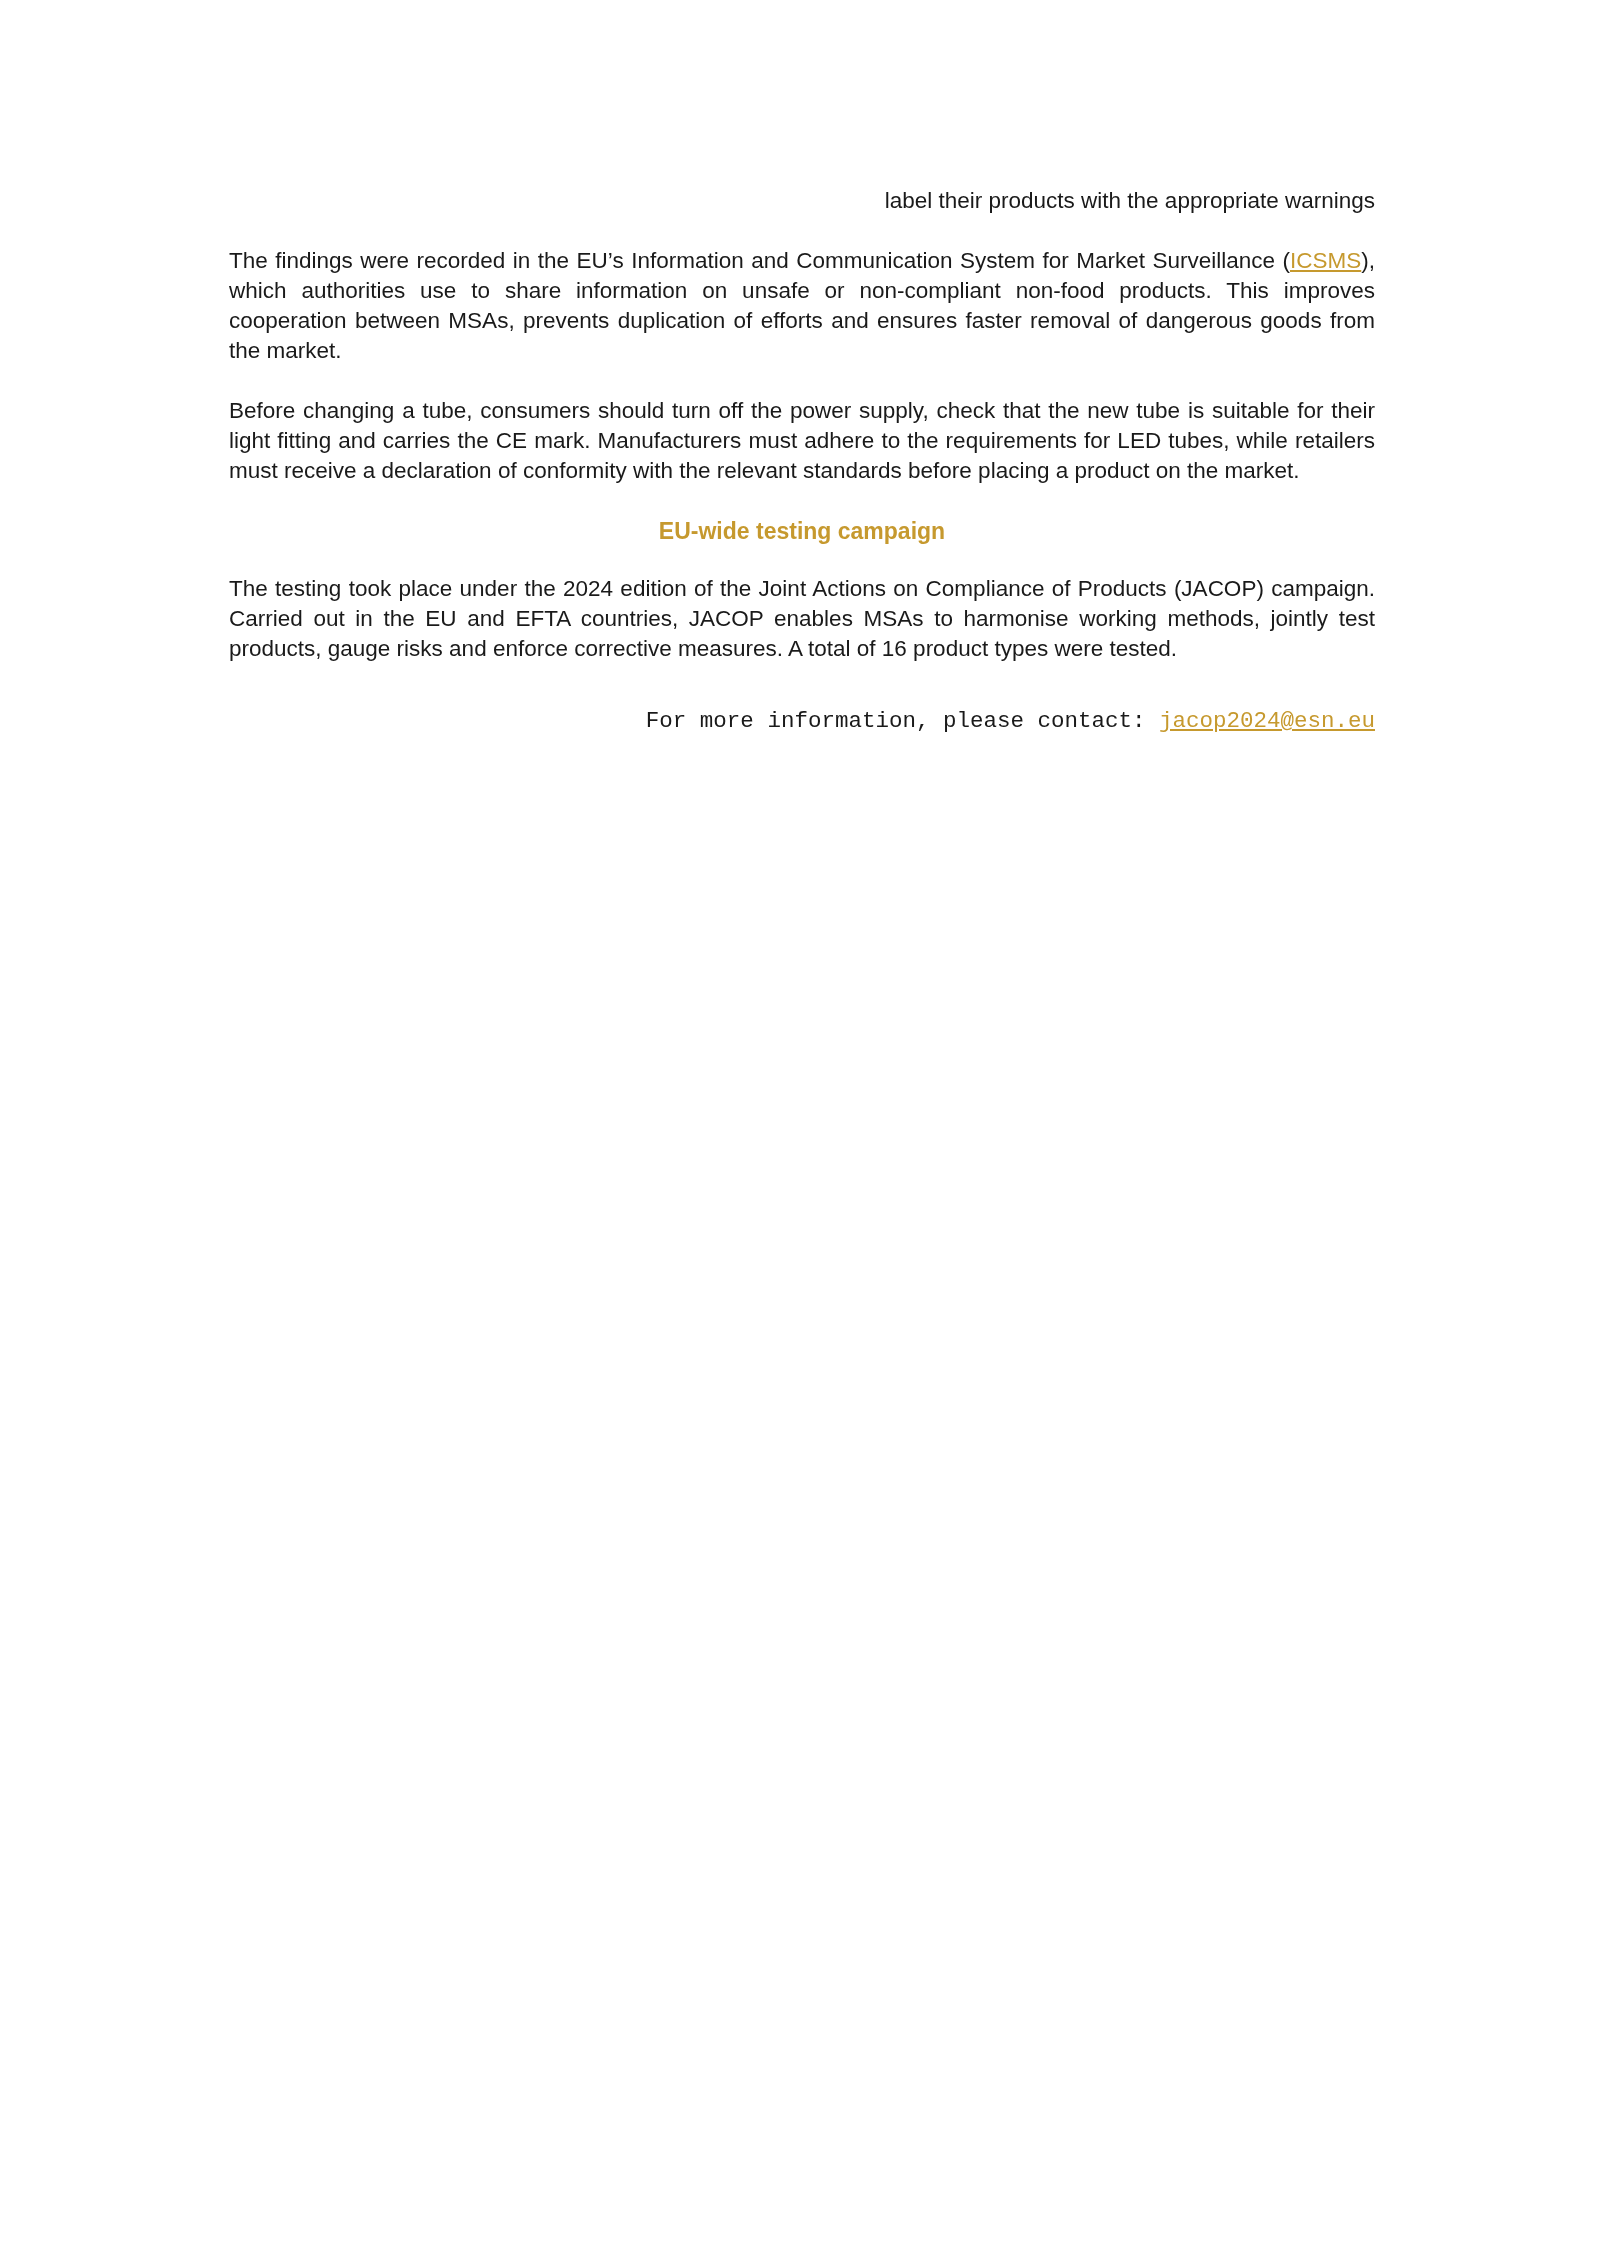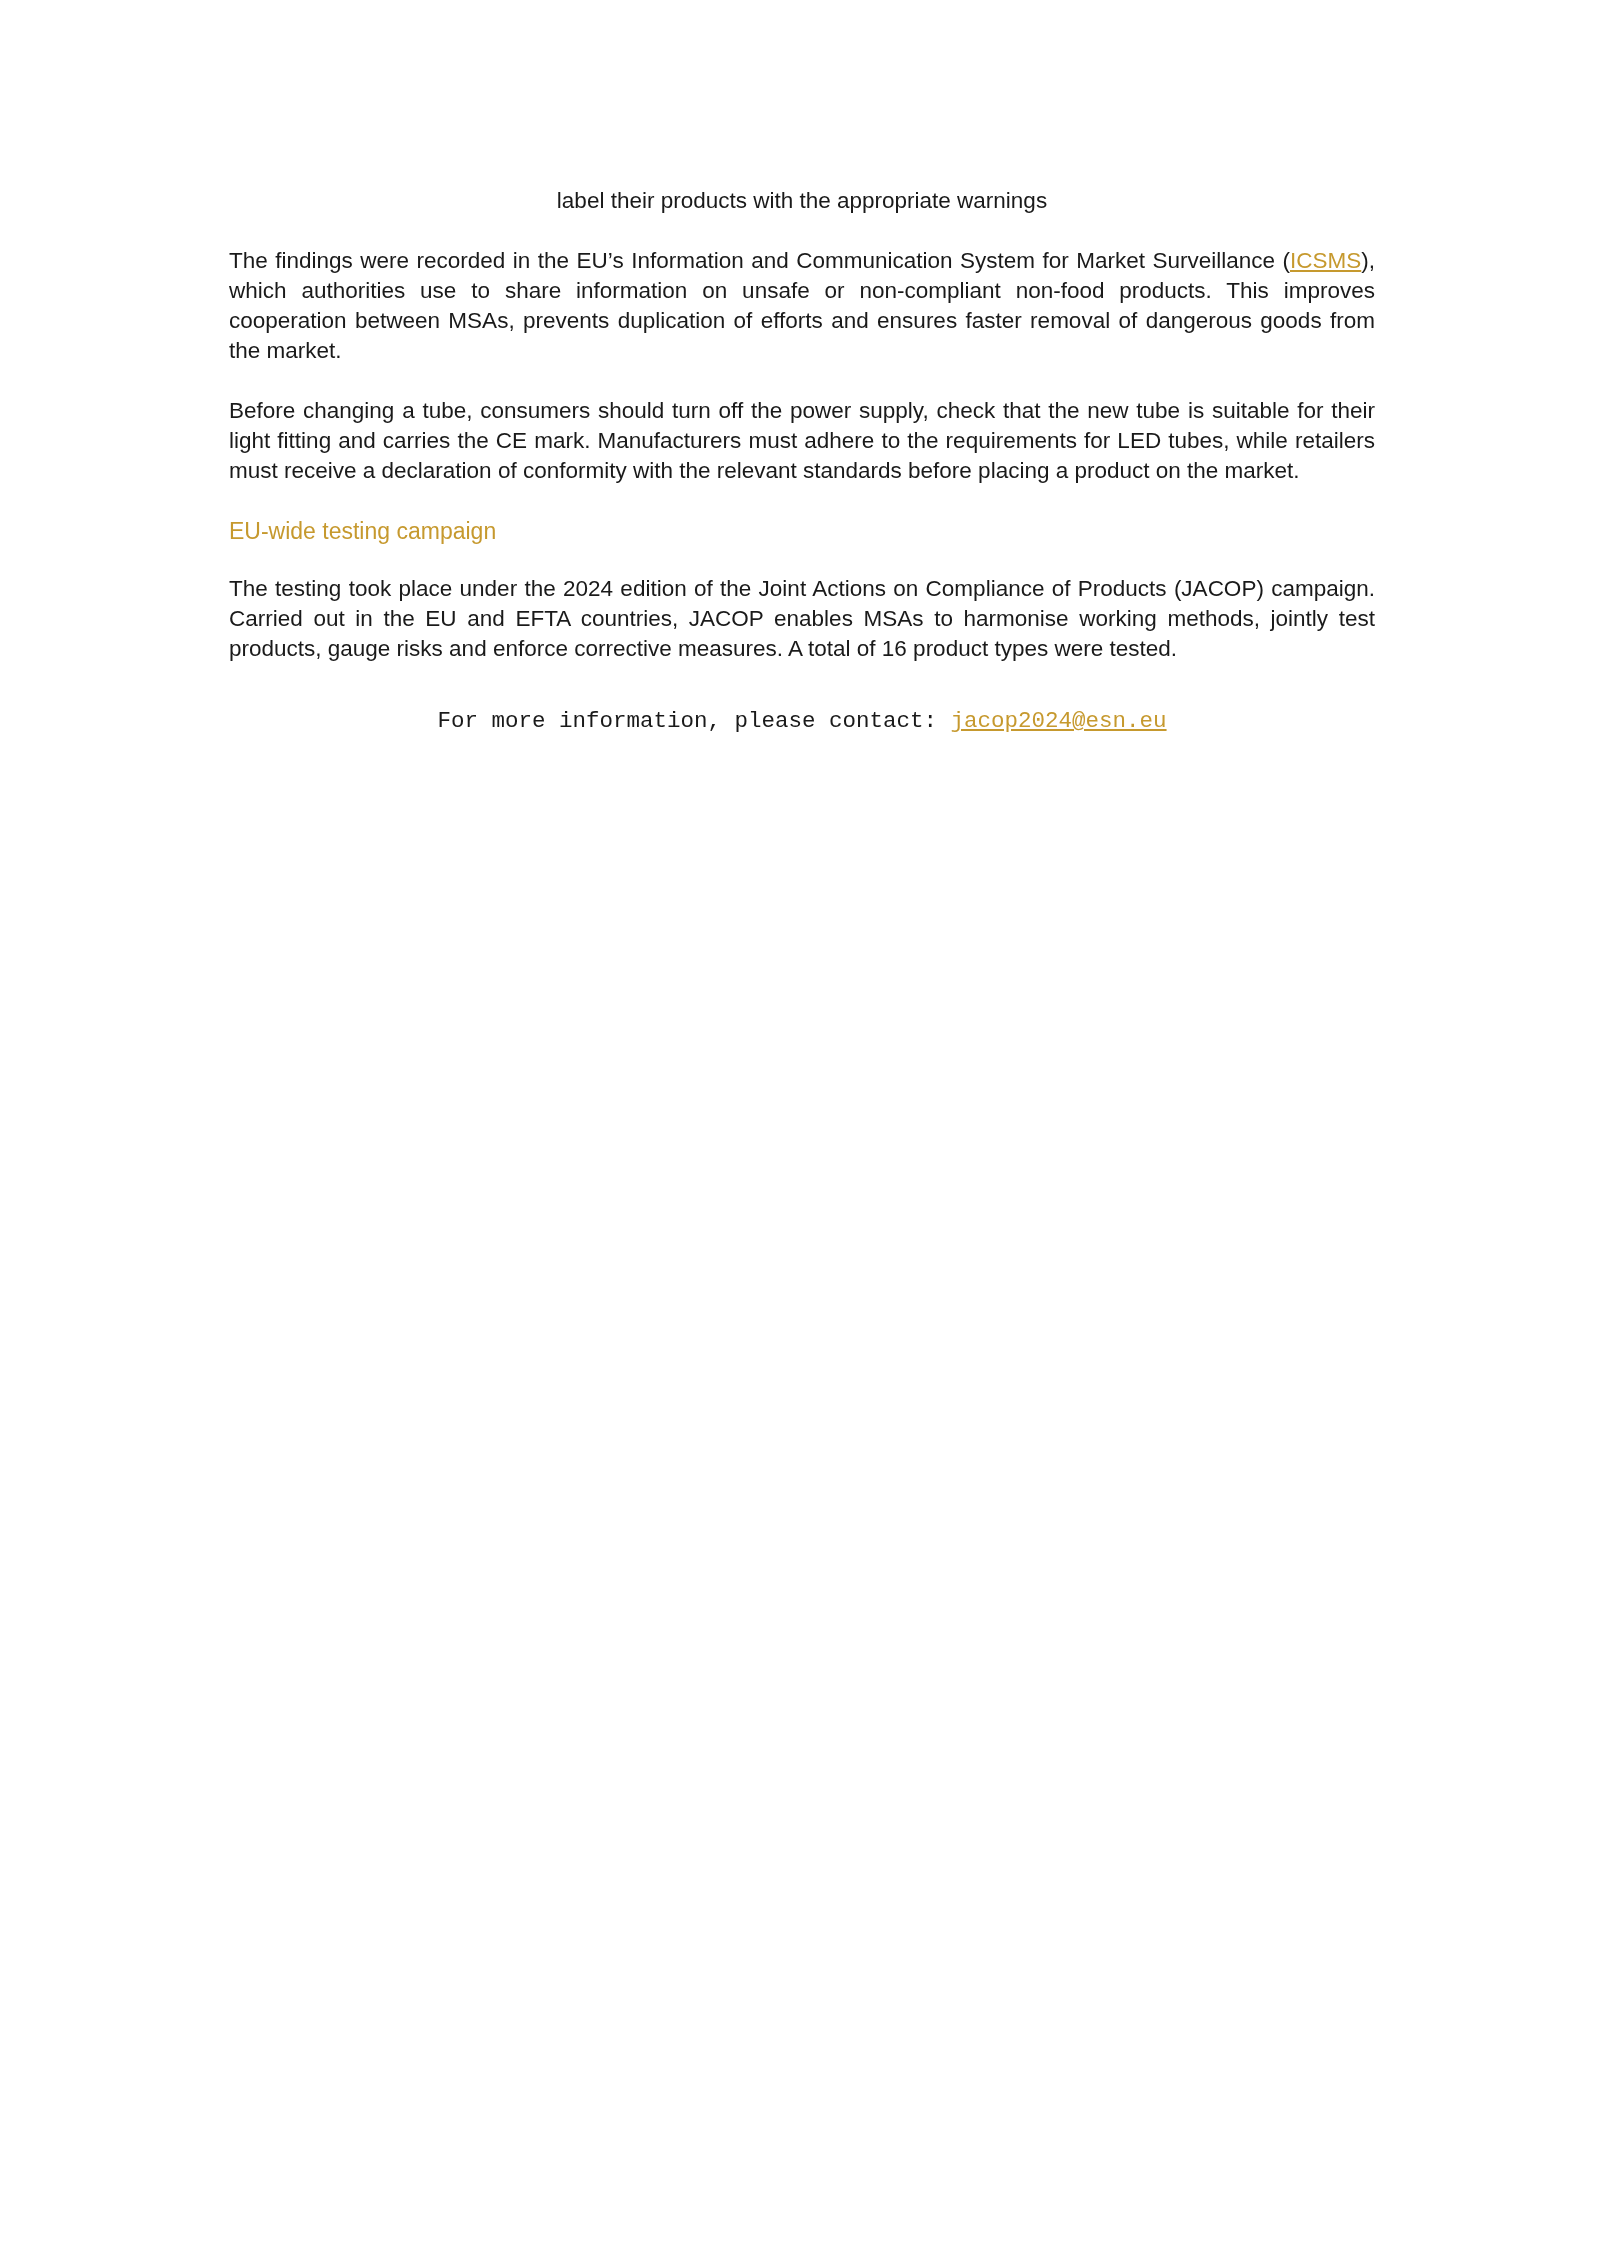--- a/index.html
+++ b/index.html
@@ -23,28 +23,28 @@
       color: var(--text-color, #1a1a1a);
       font-size: 22.5px;
       line-height: 30px;
       text-align: justify;
     }
     .content p {
       margin: 0 0 30px 0;
     }
     p.intro-line,
     p.contact-line {
-      text-align: center;
+      text-align: right;
     }
     h2.section-heading {
       color: var(--accent-color, #bf9226);
       font-size: 23px;
       line-height: 30px;
-      font-weight: normal;
-      text-align: left;
+      font-weight: bold;
+      text-align: center;
       margin: 0 0 28px 0;
     }
     a.doc-link {
       color: var(--accent-color, #c6992e);
       text-decoration: underline;
       cursor: pointer;
       margin-top: 32px;
     }
     p.contact-line {
       margin-top: 42px;

